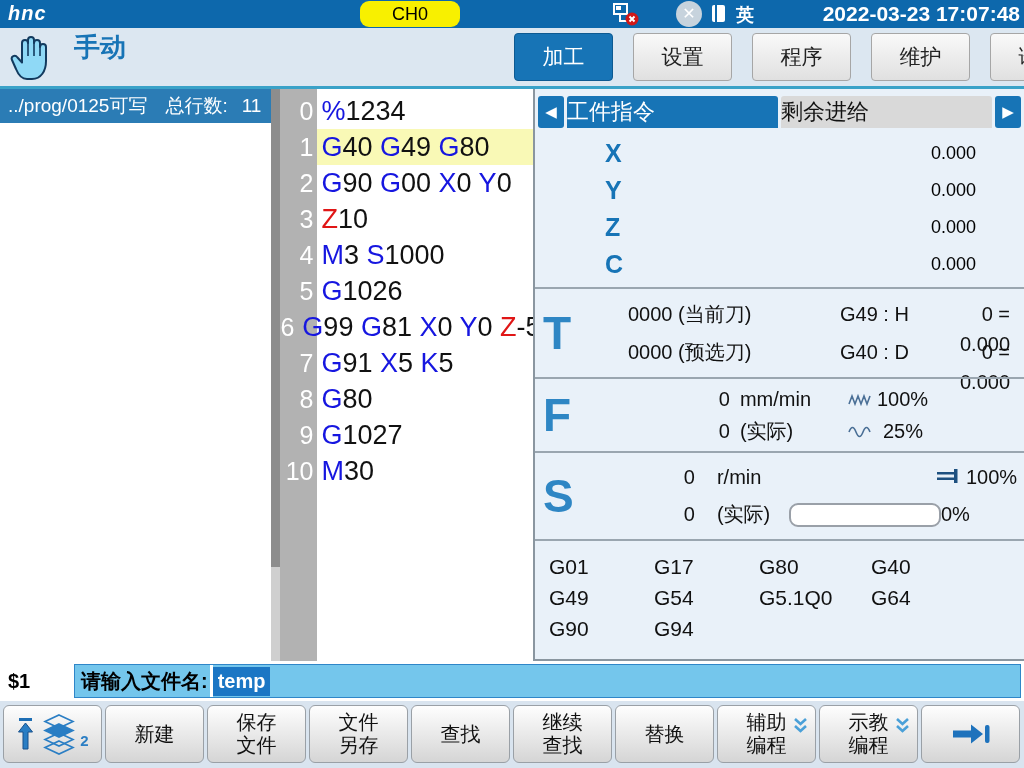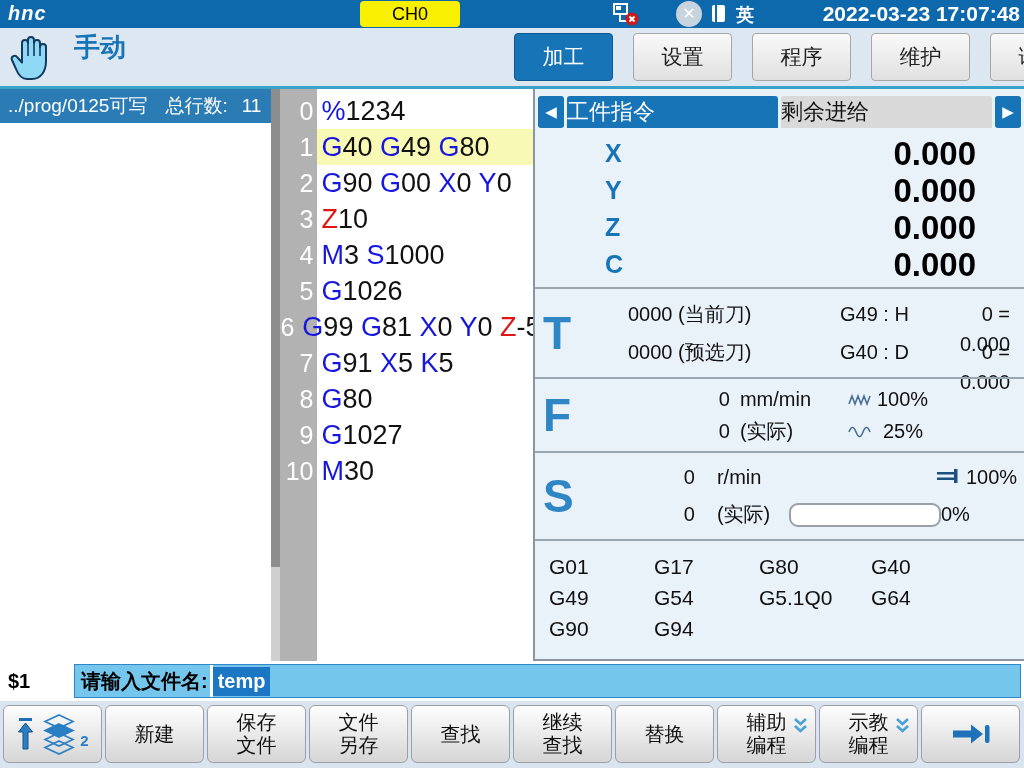--- a/index.html
+++ b/index.html
@@ -3,21 +3,21 @@
 <meta charset="utf-8">
 <style>
   * { margin:0; padding:0; box-sizing:border-box; }
   html,body { width:1024px; height:768px; overflow:hidden; }
   body { font-family:"Liberation Sans","DejaVu Sans",sans-serif; background:#dce7f1; }
   .screen { position:relative; width:1024px; height:628px; }
 
   
   .topbar { position:relative; height:28px; background:#0d68ac; }
   .logo { position:absolute; left:8px; top:2px; color:#fff; font-weight:bold; font-style:italic; font-size:20px; letter-spacing:1px; }
-  .ch0 { position:absolute; left:360px; top:1px; width:100px; height:26px; background:#f8f000; border-radius:4px; color:#000; font-size:18px; text-align:center; line-height:26px; }
+  .ch0 { position:absolute; left:360px; top:1px; width:100px; height:26px; background:#f8f000; border-radius:9px; color:#000; font-size:18px; text-align:center; line-height:26px; }
   .net-icon { position:absolute; left:612px; top:2px; }
   .circle-x { position:absolute; left:676px; top:1px; width:26px; height:26px; border-radius:50%; background:#c7d3dd; color:#fff; font-weight:bold; font-size:16px; text-align:center; line-height:26px; }
   .book-icon { position:absolute; left:712px; top:5px; width:13px; height:17px; background:#fff; border-radius:2px; }
   .book-icon::after { content:''; position:absolute; left:3px; top:0; width:2px; height:17px; background:#0d68ac; }
   .lang { position:absolute; left:736px; top:3px; color:#fff; font-size:18px; font-weight:bold; }
   .time { position:absolute; right:4px; top:2px; color:#fff; font-size:21px; font-weight:bold; }
 
   
   .statusrow { position:relative; height:58px; background:#dce7f1; }
   .hand { position:absolute; left:10px; top:6px; }
@@ -52,21 +52,21 @@
   
   .rp { flex:1; background:#e9f1f9; border-left:2px solid #8a96a0; border-bottom:2px solid #8a96a0; display:flex; flex-direction:column; }
   .rp-tabs { height:40px; display:flex; align-items:center; padding:5px 3px 0 3px; gap:3px; }
   .rp-arrow { width:26px; height:32px; background:#1774b6; color:#fff; border-radius:3px; font-size:15px; text-align:center; line-height:32px; }
   .rp-tab { flex:1; height:32px; line-height:32px; text-align:left; font-size:22px; border-radius:3px 3px 0 0; }
   .rp-tab.active { background:#1774b6; color:#fff; }
   .rp-tab.inactive { background:#d9d9d9; color:#111; }
   .rp-axes { padding:6px 0 4px 0; }
   .axis-row { display:flex; height:37px; line-height:37px; }
   .axis-name { width:110px; padding-left:70px; color:#1774b6; font-size:25px; font-weight:bold; }
-  .axis-val { flex:1; text-align:right; padding-right:48px; color:#000; font-size:33px; font-weight:bold; }
+  .axis-val { flex:1; text-align:right; padding-right:48px; color:#000; font-size:18px; font-weight:normal; }
 
   .sec { border-top:2px solid #9aa6b0; position:relative; }
   .big-letter { position:absolute; left:8px; top:50%; transform:translateY(-50%); color:#2e86c4; font-size:46px; font-weight:bold; }
   .sec-t { height:90px; display:flex; flex-direction:column; justify-content:space-around; padding:6px 0; }
   .t-row { display:flex; height:30px; line-height:30px; font-size:20px; color:#111;margin-left:31px; }
   .t-tool { width:150px; margin-left:62px; }
   .t-comp { width:120px; margin-left:62px; }
   .t-off { flex:1; text-align:right; padding-right:14px; }
 
   .sec-f { height:74px; display:flex; flex-direction:column; justify-content:space-around; padding:4px 0; }

